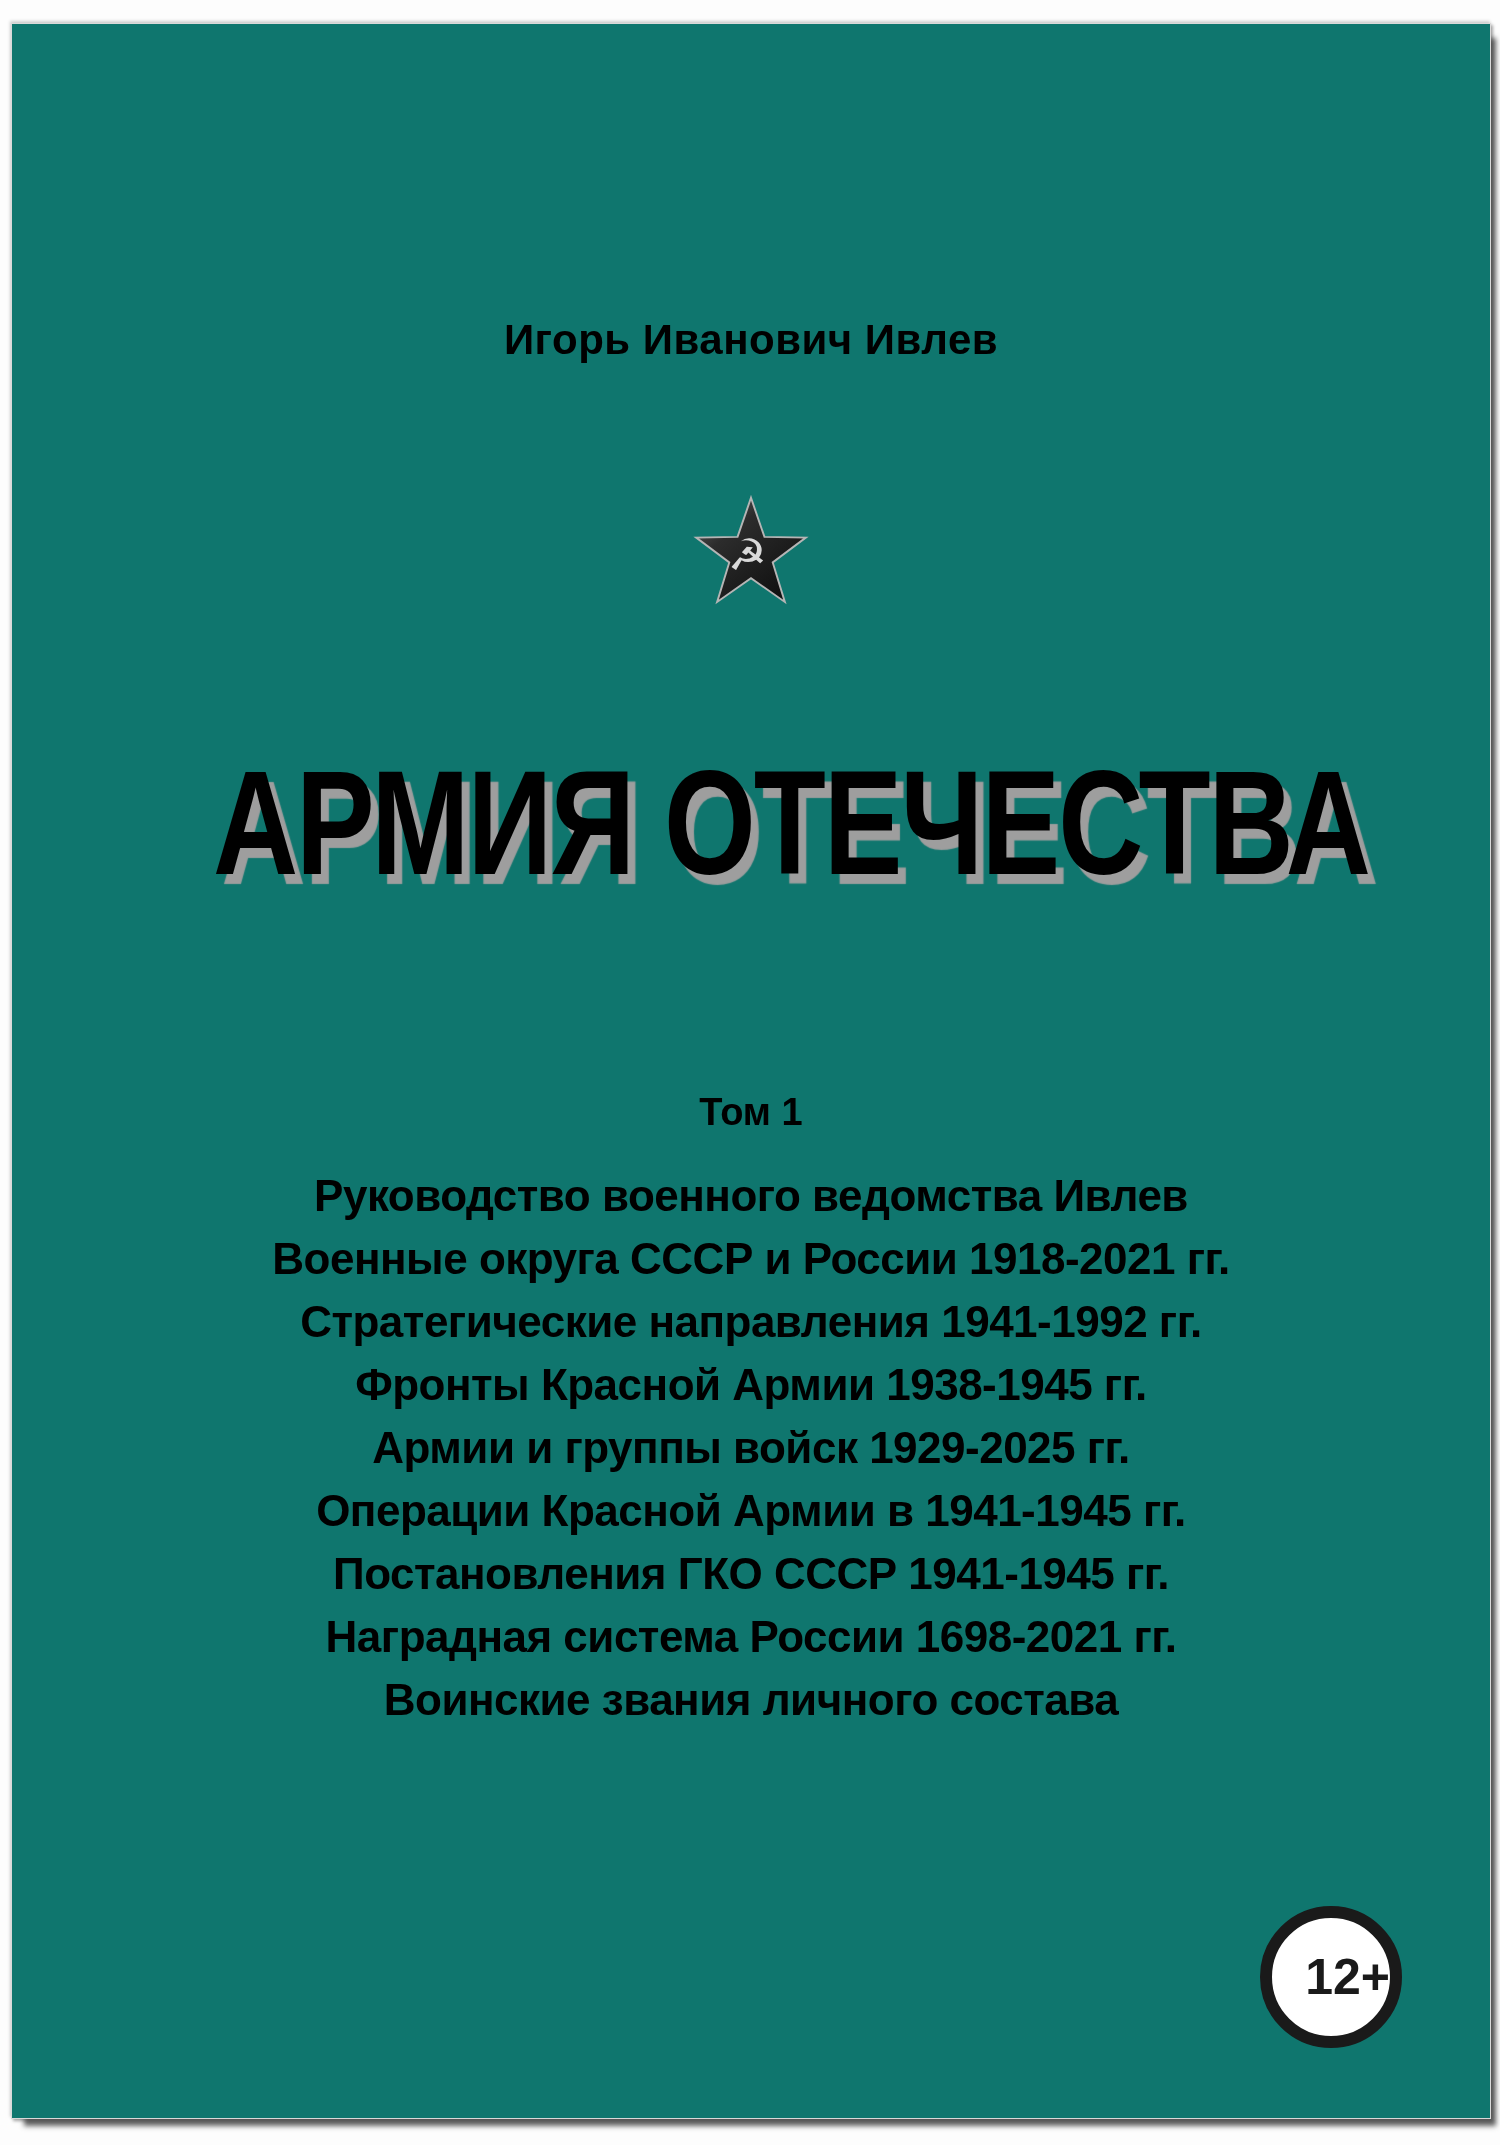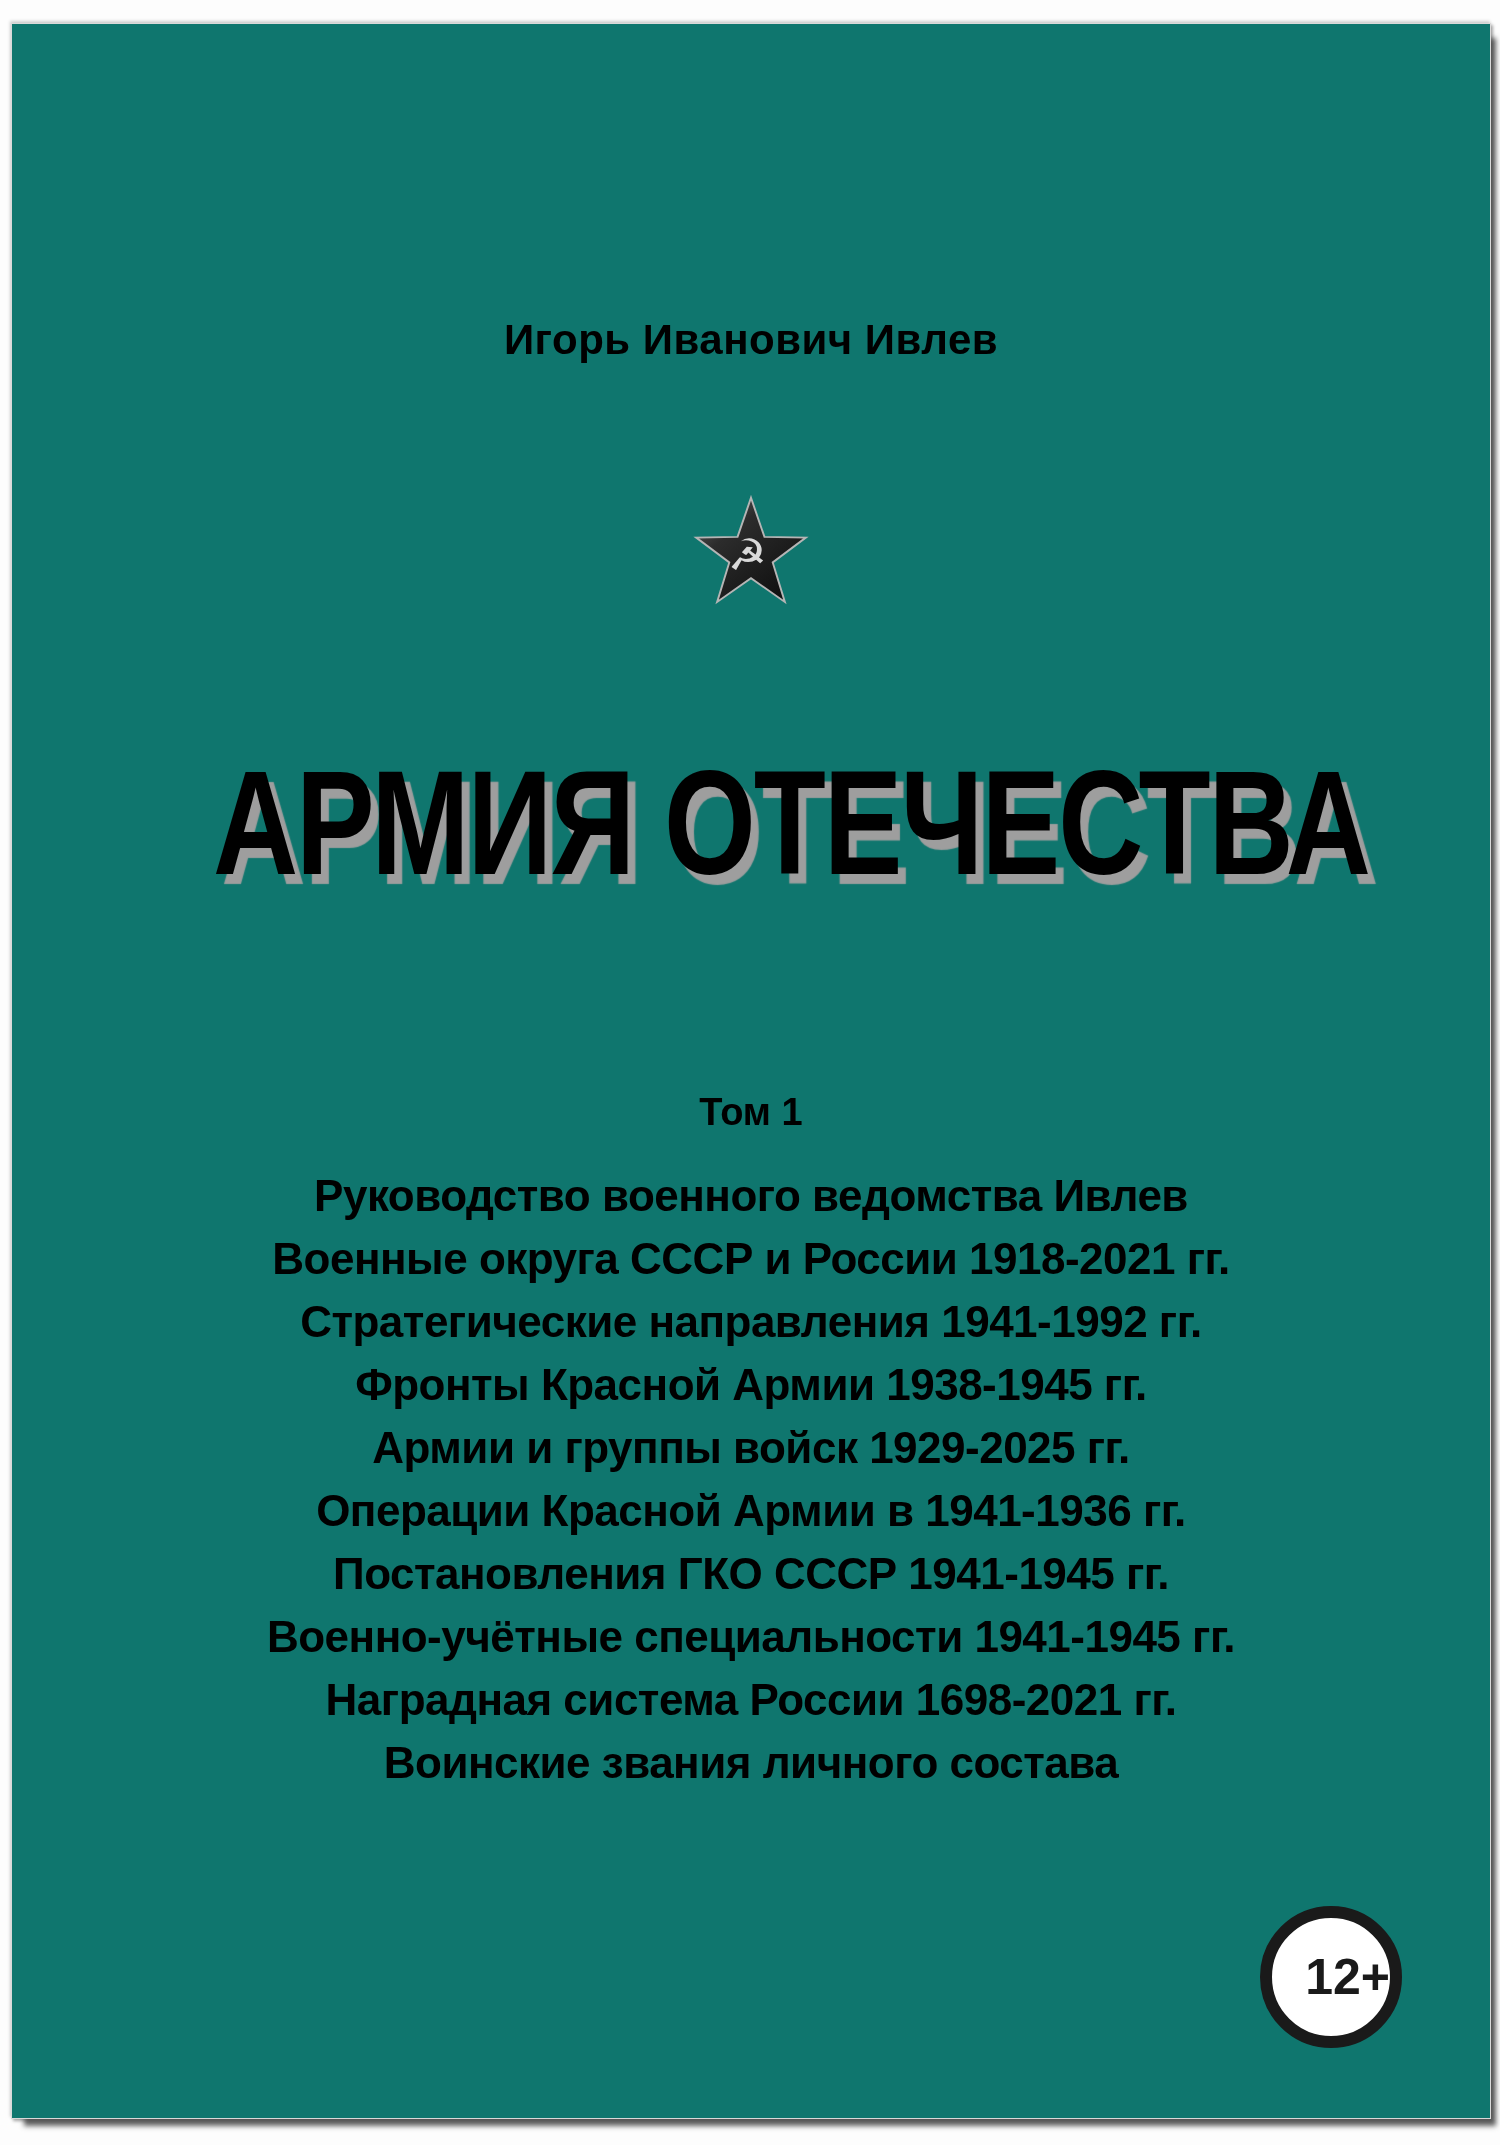--- a/index.html
+++ b/index.html
@@ -136,23 +136,22 @@
 
 
   <div class="center-line volume">Том 1</div>
 
   <div class="topics">
     <div class="topic-line">Руководство военного ведомства Ивлев</div>
     <div class="topic-line">Военные округа СССР и России 1918-2021 гг.</div>
     <div class="topic-line">Стратегические направления 1941-1992 гг.</div>
     <div class="topic-line">Фронты Красной Армии 1938-1945 гг.</div>
     <div class="topic-line">Армии и группы войск 1929-2025 гг.</div>
-    <div class="topic-line">Операции Красной Армии в 1941-1936 гг.</div>
+    <div class="topic-line">Операции Красной Армии в 1941-1945 гг.</div>
     <div class="topic-line">Постановления ГКО СССР 1941-1945 гг.</div>
-    <div class="topic-line">Военно-учётные специальности 1941-1945 гг.</div>
     <div class="topic-line">Наградная система России 1698-2021 гг.</div>
     <div class="topic-line">Воинские звания личного состава</div>
   </div>
 
   <div class="age-badge">
     <span>12+</span>
   </div>
 
 </div>
 

